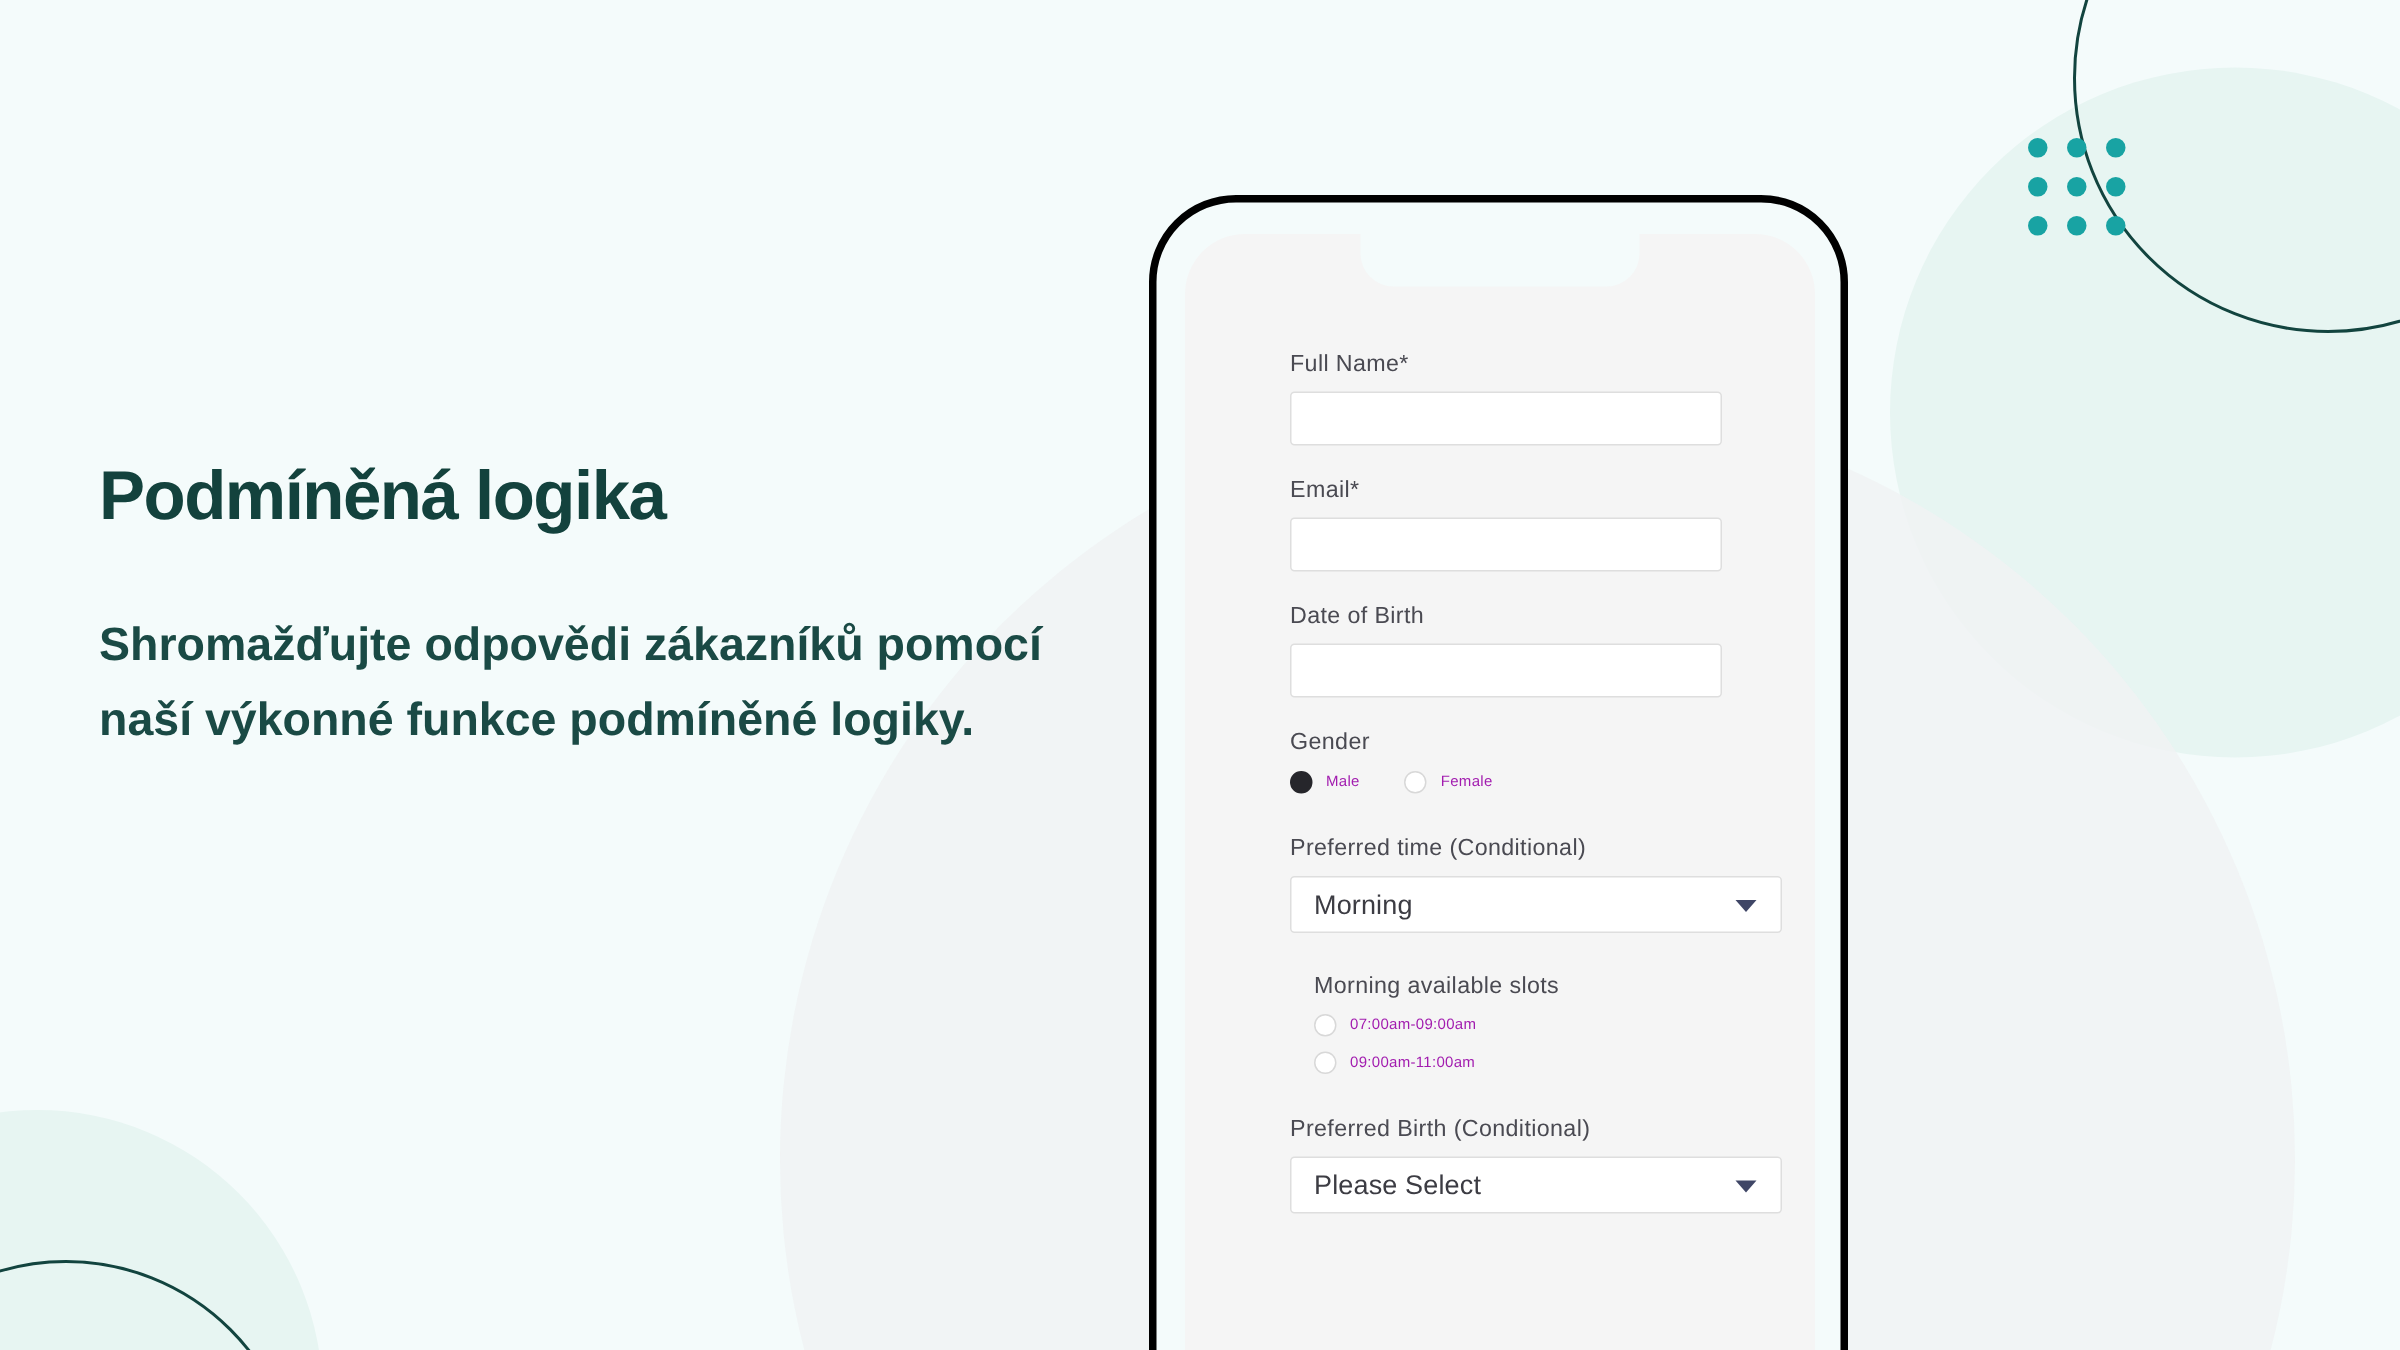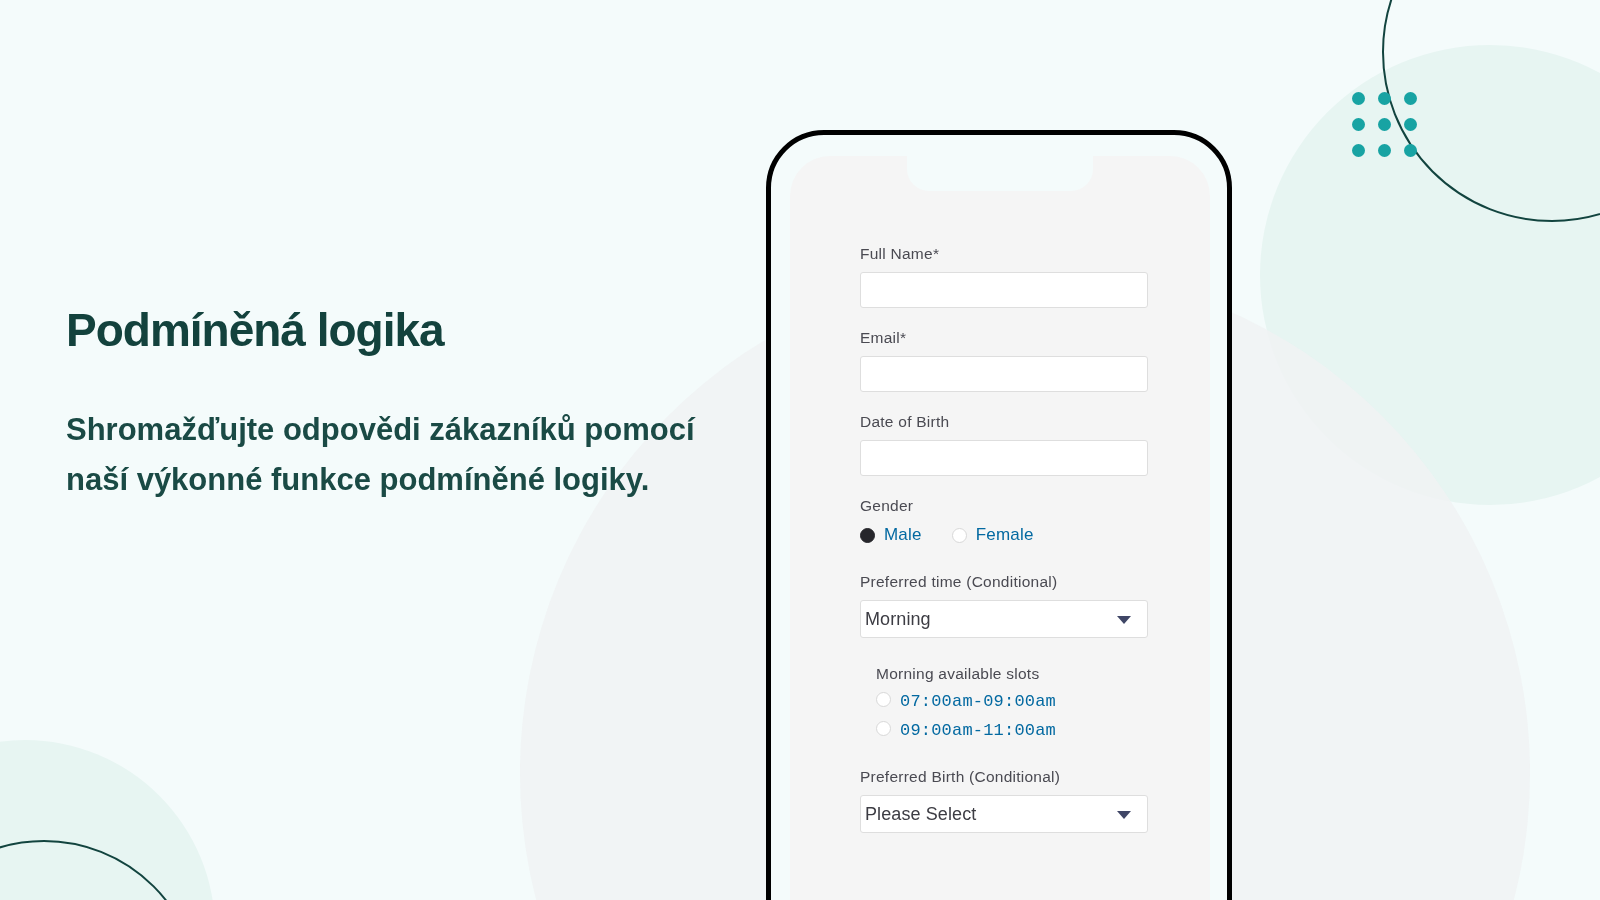--- a/index.html
+++ b/index.html
@@ -117,43 +117,43 @@
     left:50%;
     transform:translateX(-50%);
     top:-1px;
     width:186px; height:36px;
     background:#f4fbfb;
     border-radius:0 0 22px 22px;
   }
 
   #form {
     position:absolute;
-    left:70px; top:89px;
+    left:70px; top:78px;
     width:288px;
   }
   .field { margin-bottom:21px; }
   .f-label {
     font-size:15.5px;
     color:#4a4a52;
     letter-spacing:.25px;
     margin-bottom:9px;
     white-space:nowrap;
   }
   .f-input {
     width:288px; height:36px;
     background:#fff;
     border:1px solid #dedede;
     border-radius:3px;
   }
 
   .radio-row {
     display:flex;
+    align-items:center;
     gap:9px;
     margin-top:9px;
-    font-family:Liberation Mono, monospace;
   }
   .radio-row + .radio-row { margin-top:10px; }
   .radio-group-inline {
     display:flex;
     align-items:center;
     gap:30px;
     margin-top:10px;
   }
   .radio-opt {
     display:flex;
@@ -165,35 +165,35 @@
     border-radius:50%;
     background:#fff;
     border:1.5px solid #d8d8d8;
     flex:0 0 auto;
   }
   .radio.checked {
     background:#26262b;
     border-color:#26262b;
   }
   .radio-label {
-    font-size:17px;
-    color:#0369a1;
+    font-size:10px;
+    color:#a21caf;
     letter-spacing:.2px;
     white-space:nowrap;
   }
 
   .select {
     position:relative;
-    width:288px; height:38px;
+    width:328px; height:38px;
     background:#fff;
     border:1px solid #dedede;
     border-radius:3px;
     display:flex;
     align-items:center;
-    padding-left:4px;
+    padding-left:15px;
   }
   .select-value {
     font-size:18px;
     color:#3c3c43;
     letter-spacing:.1px;
   }
   .caret {
     position:absolute;
     right:16px; top:50%;
     margin-top:-3px;

